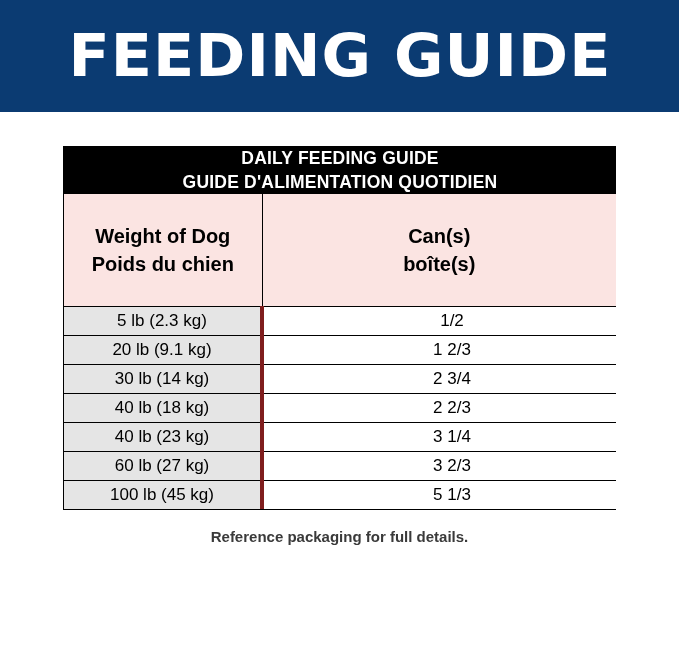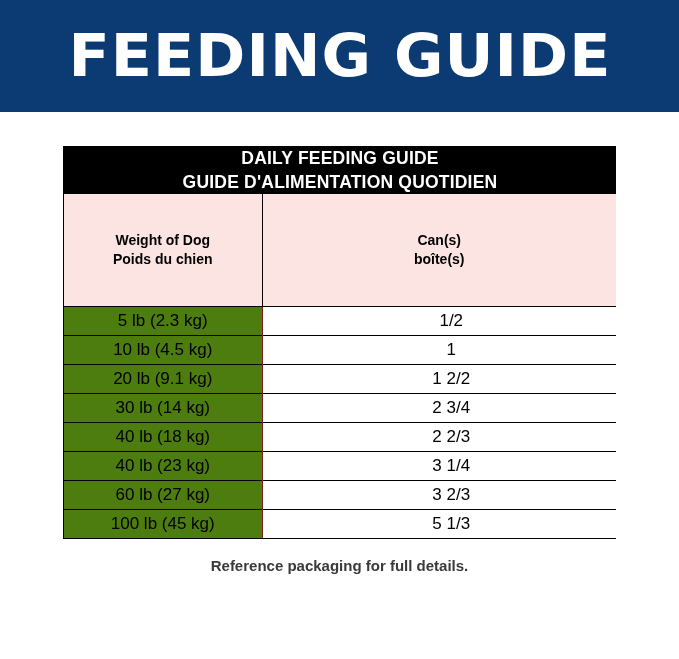--- a/index.html
+++ b/index.html
@@ -65,21 +65,21 @@
   }
   .title-line {
     display: block;
     white-space: nowrap;
   }
   .subhead td {
     background: #fbe4e2;
     text-align: center;
     vertical-align: middle;
     font-weight: bold;
-    font-size: 14px;
+    font-size: 20px;
     line-height: 1.4;
     height: 112px;
     color: #000000;
   }
   .subhead td.left-col {
     border-right: 1px solid #000000;
   }
   .sub-line {
     display: block;
   }
@@ -87,22 +87,22 @@
   .col-cans { width: 354px; }
 
   tbody tr.data-row td {
     font-size: 17px;
     height: 28px;
     text-align: center;
     color: #000000;
     border-top: 1px solid #000000;
   }
   tbody tr.data-row td.weight-cell {
-    background: #4d7c0f;
-    border-right: 1px solid #7f1d1d;
+    background: #e5e5e5;
+    border-right: 4px solid #7f1d1d;
   }
   tbody tr.data-row td.cans-cell {
     background: #ffffff;
     padding-left: 24px;
   }
   tbody tr.data-row:first-child td {
     border-top: 1px solid #000000;
   }
   
   .footer-note {
@@ -146,26 +146,22 @@
             <span class="sub-line">boîte(s)</span>
           </td>
         </tr>
       </thead>
       <tbody>
           <tr class="data-row">
             <td class="weight-cell">5 lb (2.3 kg)</td>
             <td class="cans-cell">1/2</td>
           </tr>
           <tr class="data-row">
-            <td class="weight-cell">10 lb (4.5 kg)</td>
-            <td class="cans-cell">1</td>
-          </tr>
-          <tr class="data-row">
             <td class="weight-cell">20 lb (9.1 kg)</td>
-            <td class="cans-cell">1 2/2</td>
+            <td class="cans-cell">1 2/3</td>
           </tr>
           <tr class="data-row">
             <td class="weight-cell">30 lb (14 kg)</td>
             <td class="cans-cell">2 3/4</td>
           </tr>
           <tr class="data-row">
             <td class="weight-cell">40 lb (18 kg)</td>
             <td class="cans-cell">2 2/3</td>
           </tr>
           <tr class="data-row">

